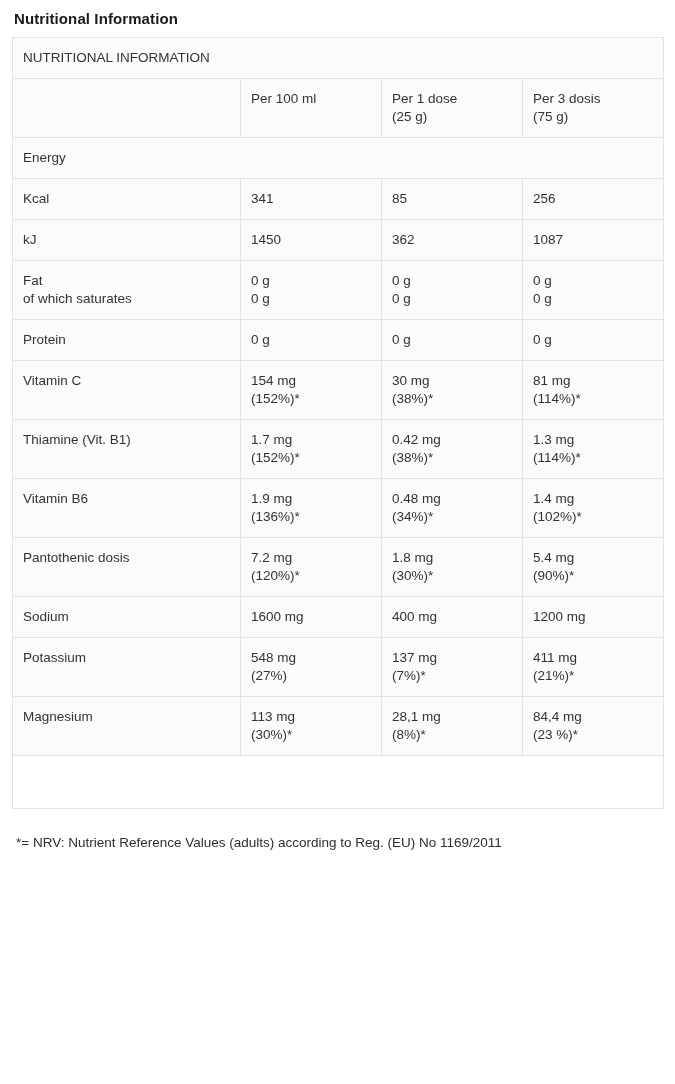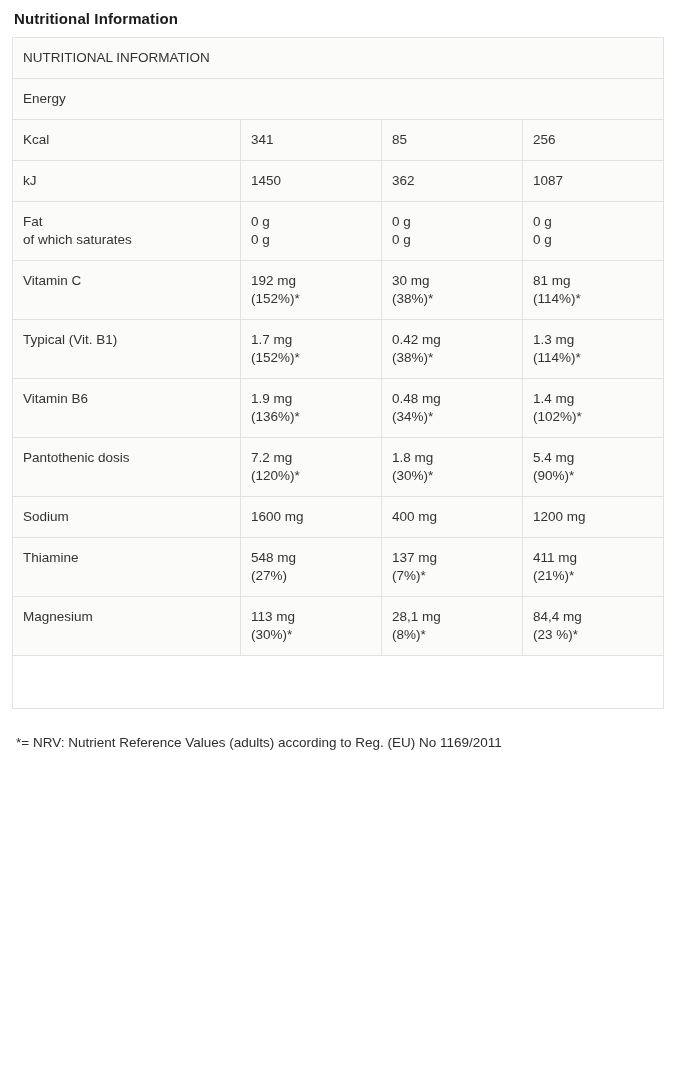--- a/index.html
+++ b/index.html
@@ -88,20 +88,34 @@
     <colgroup>
       <col class="col-label">
       <col class="col-val">
       <col class="col-val">
       <col class="col-val">
     </colgroup>
     <tbody>
       <tr class="row-head">
         <td colspan="4">NUTRITIONAL INFORMATION</td>
       </tr>
+      <tr class="row-cols">
+        <td></td>
+        <td class="cell-multi">
+            <span>Per 100 ml</span>
+          </td>
+        <td class="cell-multi">
+            <span>Per 1 dose</span>
+            <span>(25 g)</span>
+          </td>
+        <td class="cell-multi">
+            <span>Per 3 dosis</span>
+            <span>(75 g)</span>
+          </td>
+      </tr>
     <tr class="section-row">
           <td colspan="4">Energy</td>
         </tr>
         <tr>
           <td class="cell-multi">
             <span>Kcal</span>
           </td>
           <td class="cell-multi">
             <span>341</span>
           </td>
@@ -139,38 +153,52 @@
             <span>0 g</span>
             <span>0 g</span>
           </td>
           <td class="cell-multi">
             <span>0 g</span>
             <span>0 g</span>
           </td>
         </tr>
         <tr>
           <td class="cell-multi">
+            <span>Protein</span>
+          </td>
+          <td class="cell-multi">
+            <span>0 g</span>
+          </td>
+          <td class="cell-multi">
+            <span>0 g</span>
+          </td>
+          <td class="cell-multi">
+            <span>0 g</span>
+          </td>
+        </tr>
+        <tr>
+          <td class="cell-multi">
             <span>Vitamin C</span>
           </td>
           <td class="cell-multi">
-            <span>192 mg</span>
+            <span>154 mg</span>
             <span>(152%)*</span>
           </td>
           <td class="cell-multi">
             <span>30 mg</span>
             <span>(38%)*</span>
           </td>
           <td class="cell-multi">
             <span>81 mg</span>
             <span>(114%)*</span>
           </td>
         </tr>
         <tr>
           <td class="cell-multi">
-            <span>Typical (Vit. B1)</span>
+            <span>Thiamine (Vit. B1)</span>
           </td>
           <td class="cell-multi">
             <span>1.7 mg</span>
             <span>(152%)*</span>
           </td>
           <td class="cell-multi">
             <span>0.42 mg</span>
             <span>(38%)*</span>
           </td>
           <td class="cell-multi">
@@ -221,21 +249,21 @@
           </td>
           <td class="cell-multi">
             <span>400 mg</span>
           </td>
           <td class="cell-multi">
             <span>1200 mg</span>
           </td>
         </tr>
         <tr>
           <td class="cell-multi">
-            <span>Thiamine</span>
+            <span>Potassium</span>
           </td>
           <td class="cell-multi">
             <span>548 mg</span>
             <span>(27%)</span>
           </td>
           <td class="cell-multi">
             <span>137 mg</span>
             <span>(7%)*</span>
           </td>
           <td class="cell-multi">

